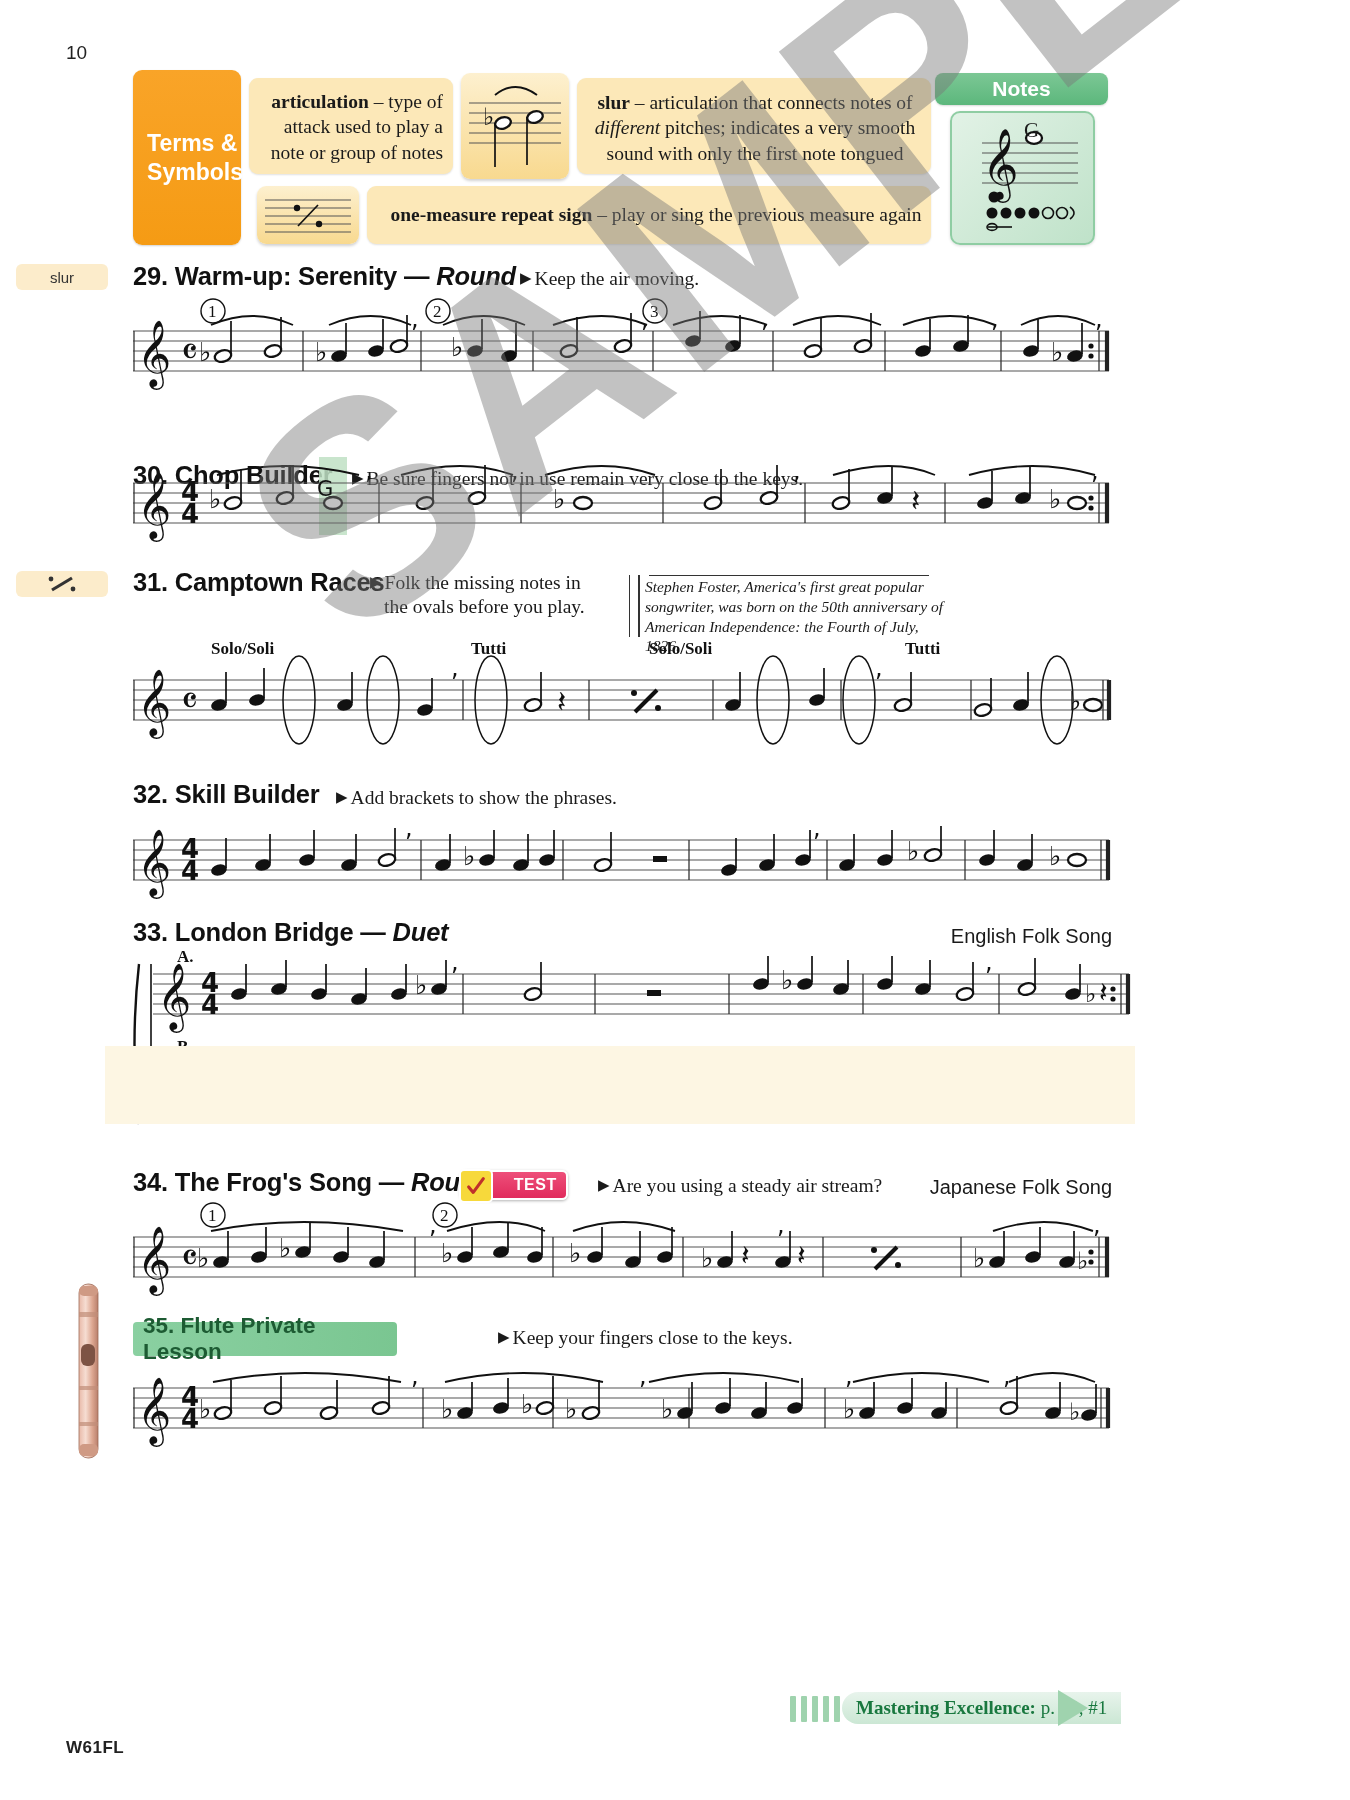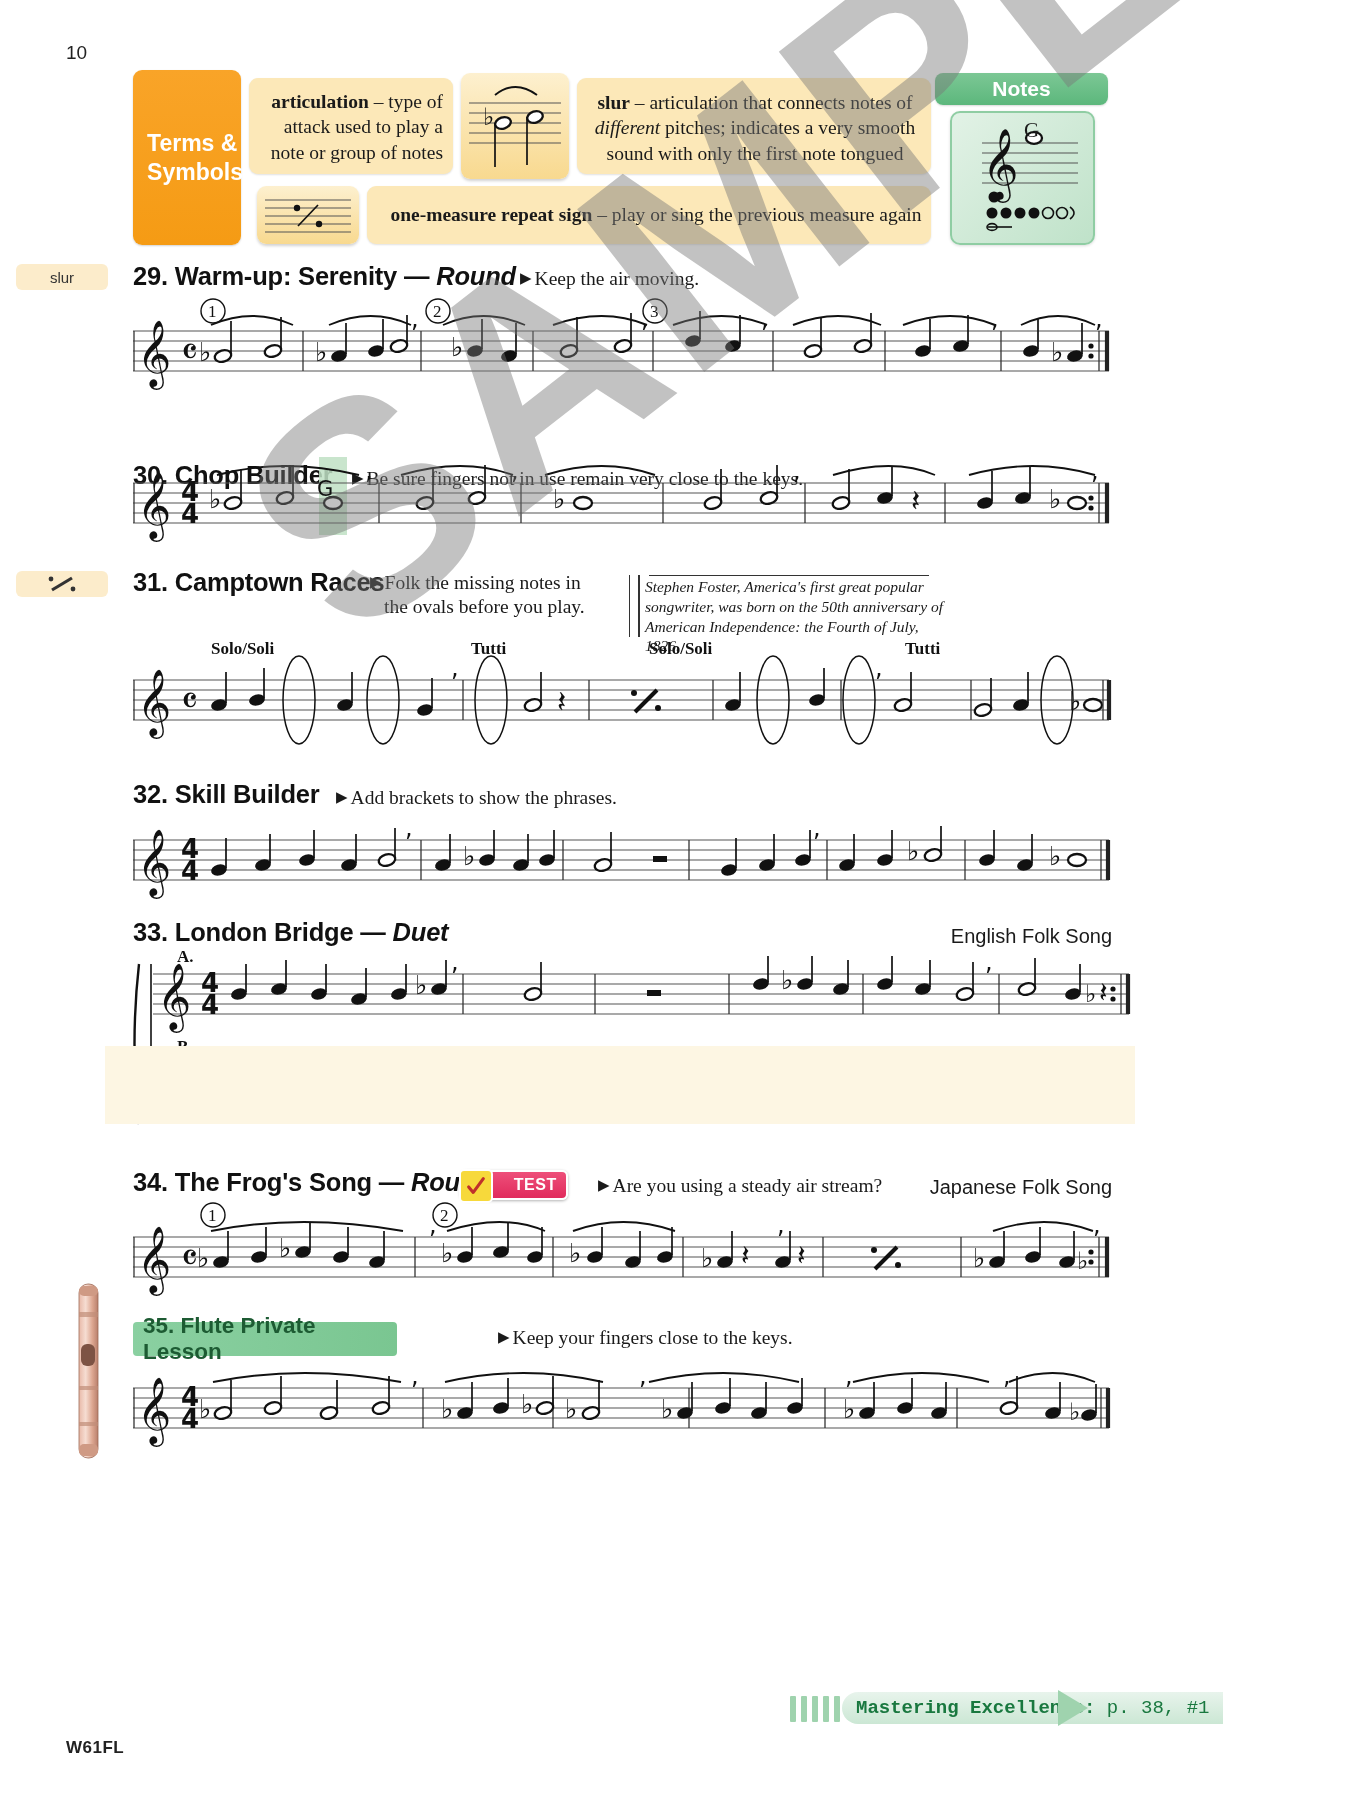--- a/index.html
+++ b/index.html
@@ -163,21 +163,21 @@
 
   
   .mx-wrap { position:absolute; left:790px; top:1690px; width:320px; height:40px; }
   .mx-bars { position:absolute; left:0; top:6px; display:flex; gap:5px; }
   .mx-bars i { display:block; width:6px; height:26px; background:#9fd3ae; border-radius:1px; }
   .mx-pill {
     position:absolute; left:52px; top:2px; height:32px; padding:0 14px 0 14px;
     background:linear-gradient(to bottom,#e8f4ec,#cbe7d4);
     border-radius:16px 0 0 16px; display:flex; align-items:center;
   }
-  .mx-pill span { font-family:Liberation Mono, monospace; font-weight:700; font-size:19px; color:#19783f; white-space:nowrap; }
+  .mx-pill span { font-family:Liberation Serif, serif; font-weight:700; font-size:19px; color:#19783f; white-space:nowrap; }
   .mx-pill .pg { color:#19783f; font-weight:400; }
   .mx-arrow {
     position:absolute; left:268px; top:0; width:0; height:0;
     border-top:18px solid transparent; border-bottom:18px solid transparent;
     border-left:30px solid #9fd3ae;
   }
 </style>
 </head>
 <body>
 

